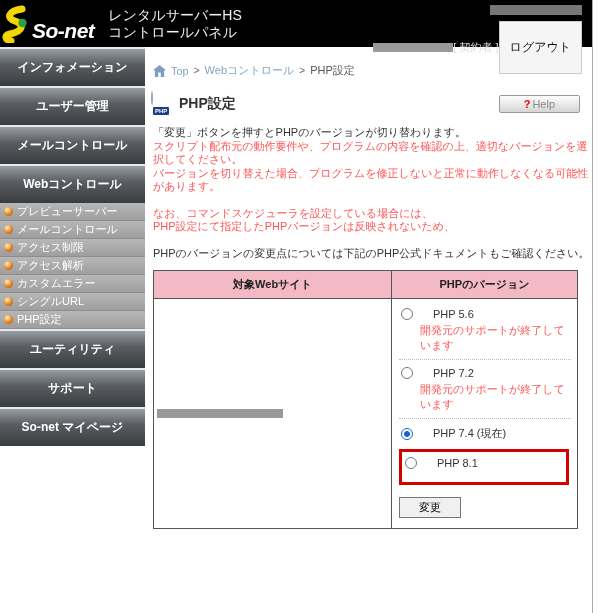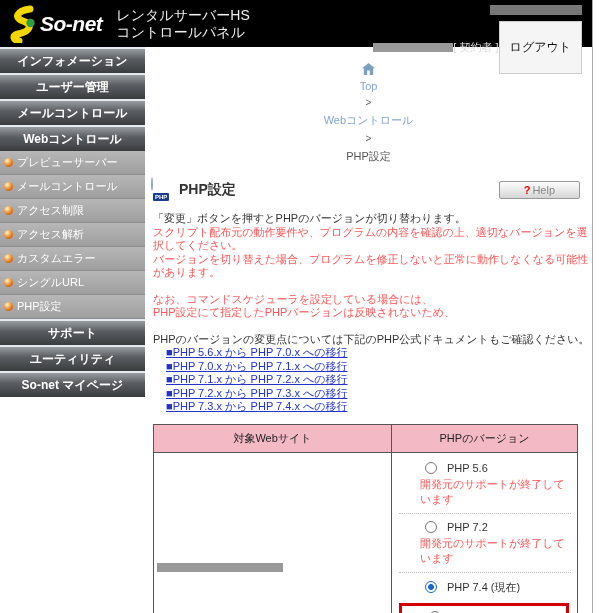--- a/index.html
+++ b/index.html
@@ -5,44 +5,44 @@
   * { margin:0; padding:0; box-sizing:border-box; }
   html,body { width:600px; height:613px; }
   body {
     font-family:"Liberation Sans","DejaVu Sans",sans-serif;
     font-size:11px; color:#333; background:#fff;
   }
   .page { width:593px; height:613px; border-right:1px solid #aaa; display:flex; flex-direction:column; background:#fff; }
 
   
   .hdr { height:47px; background:#000; position:relative; display:flex; align-items:center; flex-shrink:0; }
-  .logo-wrap { display:flex; align-items:center; padding-left:8px; }
+  .logo-wrap { display:flex; align-items:flex-end; padding-left:0; }
   .logo-word { color:#fff; font-weight:bold; font-style:italic; font-size:21px; letter-spacing:-0.5px; margin-left:2px; }
   .hdr-title { margin-left:14px; color:#f0f0f0; font-size:14px; line-height:17px; }
   .redact1 { position:absolute; top:5px; right:10px; width:92px; height:10px; background:#777; }
   .hdr-right { position:absolute; top:21px; right:10px; display:flex; align-items:center; gap:0; }
   .redact2 { width:80px; height:9px; background:#999; }
   .account { color:#ddd; font-size:11px; white-space:nowrap; }
   .logout-btn { background:#f5f5f5; color:#111; border:1px solid #ccc; padding:17px 10px; font-size:12px; cursor:pointer; }
 
   
   .content-row { display:flex; flex:1; align-items:flex-start; }
 
   
   .sidebar { width:145px; flex-shrink:0; }
-  .side-main { height:26px; background:linear-gradient(#989da2,#5a5e62 42%,#393c3f); border-top:2px solid #e4eaef;
+  .side-main { height:39px; background:linear-gradient(#989da2,#5a5e62 42%,#393c3f); border-top:2px solid #e4eaef;
     color:#fff; font-weight:bold; font-size:12px; display:flex; align-items:center; justify-content:center; cursor:pointer; }
-  .side-sub { height:24px; background:linear-gradient(#b7b7b7,#9e9e9e); border-bottom:1px solid #8d8d8d;
+  .side-sub { height:18px; background:linear-gradient(#b7b7b7,#9e9e9e); border-bottom:1px solid #8d8d8d;
     color:#fff; font-size:11px; display:flex; align-items:center; gap:4px; padding-left:4px; cursor:pointer; }
   .bullet { width:9px; height:9px; border-radius:50%; flex-shrink:0;
     background:radial-gradient(circle at 35% 30%, #ffe1a0 10%, #e07818 60%, #b85408); }
 
   
   .main { flex:1; padding:12px 8px 0 5px; min-width:0; }
-  .crumbs { display:flex; align-items:center; gap:5px; margin:4px 0 0 3px; font-size:11px;flex-direction:column; }
+  .crumbs { display:flex; align-items:center; gap:5px; margin:4px 0 0 3px; font-size:11px; }
   .crumb-link { color:#84a5c6; text-decoration:none; cursor:pointer; }
   .crumb-sep { color:#666; font-size:10px; }
   .crumb-cur { color:#555; }
 
   .title-row { display:flex; align-items:center; margin:14px 0 10px 1px; }
   .php-icon { position:relative; width:24px; height:24px; margin-right:4px; flex-shrink:0; }
   .globe { width:21px; height:21px; border-radius:50%; border:1px solid #8fa8c0;
     background:radial-gradient(circle at 35% 28%, #d9eafa, #5b9bd5 50%, #1d5fa8); }
   .php-badge { position:absolute; bottom:0; left:1px; background:#1a3e8c; color:#fff; font-size:6px;
     font-weight:bold; padding:0 2px; border:1px solid #fff; border-radius:2px; line-height:8px; }
@@ -52,27 +52,27 @@
   .help-q { color:#e00; font-weight:bold; margin-right:2px; }
 
   .textblock { margin-left:3px; width:440px; line-height:13.5px; }
   .red { color:#f55; }
   .gap { height:13px; }
   .doclinks { margin:0 0 0 13px; }
   .doclink { display:block; color:#2433cc; text-decoration:underline; line-height:13.5px; cursor:pointer; }
 
   table.php-table { margin:10px 0 0 3px; border-collapse:collapse; width:425px; }
   .php-table th, .php-table td { border:1px solid #555; }
-  .php-table th { background:#f3bac6; height:28px; font-size:11px; font-weight:normal; text-align:center; color:#222; }
+  .php-table th { background:#f3bac6; height:28px; font-size:11px; font-weight:bold; text-align:center; color:#222; }
   td.site-cell { width:238px; vertical-align:middle; }
   .redact-site { width:126px; height:9px; background:#999; margin-left:3px; }
   td.ver-cell { padding:2px 6px 10px 7px; vertical-align:top; }
   .opt { padding:7px 0 6px 2px; border-bottom:1px dotted #bbb; }
   .opt.nodot { border-bottom:none; }
-  .opt-main { display:flex; align-items:center; gap:10px;margin-left:24px; }
+  .opt-main { display:flex; align-items:center; gap:20px; }
   .radio { width:12px; height:12px; border:1px solid #777; border-radius:50%; background:#fff; flex-shrink:0; cursor:pointer; }
   .radio.checked { border-color:#1566d6; background:radial-gradient(circle,#1566d6 0 38%,#fff 45%); }
   .opt-note { color:#f55; margin:3px 0 0 19px; }
   .hl-box { border:3px solid #d40000; width:170px; padding:5px 2px 13px 3px; margin:2px 0 4px 0; }
   .change-btn { margin-top:8px; background:#f0f0f0; border:1px solid #777; padding:2px 19px; font-size:11px; cursor:pointer; }
 </style>
 </head>
 <body>
 
 <div class="page">
@@ -134,24 +134,24 @@
         </div>
       <div class="side-sub">
           <span class="bullet"></span>
           <span>シングルURL</span>
         </div>
       <div class="side-sub">
           <span class="bullet"></span>
           <span>PHP設定</span>
         </div>
       <div class="side-main">
+          <span>ユーティリティ</span>
+        </div>
+      <div class="side-main">
           <span>サポート</span>
-        </div>
-      <div class="side-main">
-          <span>ユーティリティ</span>
         </div>
       <div class="side-main">
           <span>So-net マイページ</span>
         </div>
     </nav>
 
     <div class="main">
 
       <div class="crumbs">
         <svg width="13" height="12" viewBox="0 0 13 12">
@@ -175,27 +175,20 @@
 
       <div class="textblock">
         <div>「変更」ボタンを押すとPHPのバージョンが切り替わります。</div>
         <div class="red">スクリプト配布元の動作要件や、プログラムの内容を確認の上、適切なバージョンを選択してください。</div>
         <div class="red">バージョンを切り替えた場合、プログラムを修正しないと正常に動作しなくなる可能性があります。</div>
         <div class="gap"></div>
         <div class="red">なお、コマンドスケジューラを設定している場合には、</div>
         <div class="red">PHP設定にて指定したPHPバージョンは反映されないため、</div>
         <div class="gap"></div>
         <div>PHPのバージョンの変更点については下記のPHP公式ドキュメントもご確認ください。</div>
-        <div class="doclinks">
-          <a class="doclink">■PHP 5.6.x から PHP 7.0.x への移行</a>
-          <a class="doclink">■PHP 7.0.x から PHP 7.1.x への移行</a>
-          <a class="doclink">■PHP 7.1.x から PHP 7.2.x への移行</a>
-          <a class="doclink">■PHP 7.2.x から PHP 7.3.x への移行</a>
-          <a class="doclink">■PHP 7.3.x から PHP 7.4.x への移行</a>
-        </div>
       </div>
 
       <table class="php-table">
         <tbody>
             <tr>
           <th>対象Webサイト</th>
           <th>PHPのバージョン</th>
         </tr>
         <tr>
           <td class="site-cell">

